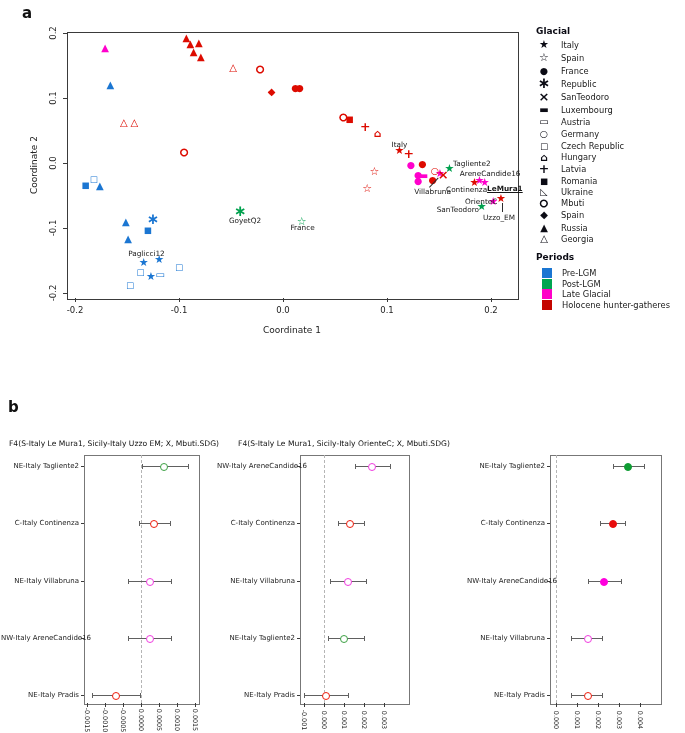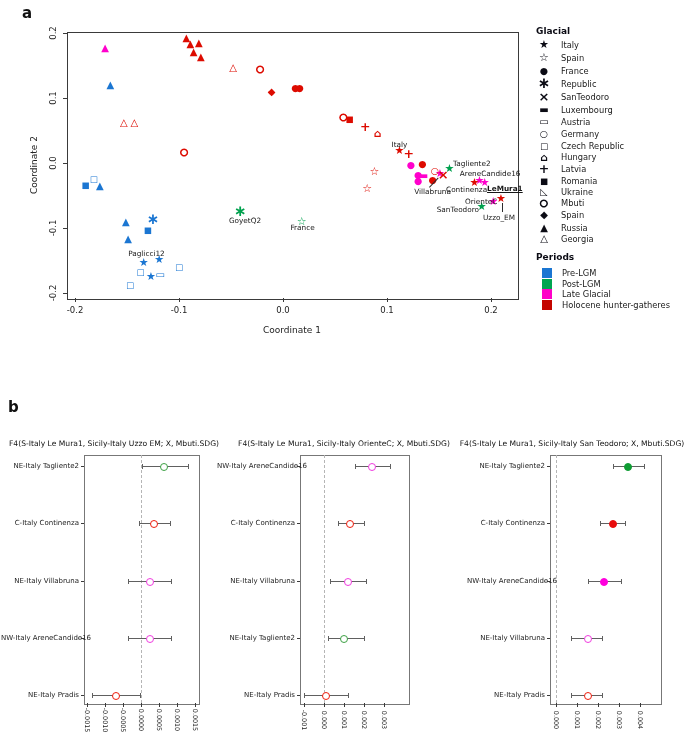--- a/index.html
+++ b/index.html
@@ -261,21 +261,20 @@
     <div class="f-whisker" style="left: 327.806px; top: 240px; width: 36.2687px;"></div>
     <div class="f-cap" style="left: 327.806px; top: 240px;"></div>
     <div class="f-cap" style="left: 364.075px; top: 240px;"></div>
     <div class="f-dot" style="left: 343.925px; top: 240.5px; border-color: rgb(61, 161, 68);"></div>
     <div class="f-row-label" style="left: 217px; width: 78px; text-align: right; top: 297px;">NE-Italy Pradis</div>
     <div class="tick" style="left: 297px; top: 297px; width: 3px; height: 1px;"></div>
     <div class="f-whisker" style="left: 303.627px; top: 297px; width: 44.3284px;"></div>
     <div class="f-cap" style="left: 303.627px; top: 297px;"></div>
     <div class="f-cap" style="left: 347.955px; top: 297px;"></div>
     <div class="f-dot" style="left: 325.791px; top: 297.5px; border-color: rgb(238, 28, 12);"></div>
-    <div class="f-title" style="left: 572px; top: 41px;">F4(S-Italy Le Mura1, Sicily-Italy San Teodoro; X, Mbuti.SDG)</div>
     <div class="f-box" style="left: 550px; top: 57px; width: 110px; height: 248px;"></div>
     <div class="f-zero" style="left: 556.286px; top: 57px; height: 248px;"></div>
     <div class="tick" style="left: 556.286px; top: 305px; width: 1px; height: 4px;"></div>
     <div class="f-xtick-label" style="left: 556.286px; top: 322px;">0.000</div>
     <div class="tick" style="left: 577.238px; top: 305px; width: 1px; height: 4px;"></div>
     <div class="f-xtick-label" style="left: 577.238px; top: 322px;">0.001</div>
     <div class="tick" style="left: 598.19px; top: 305px; width: 1px; height: 4px;"></div>
     <div class="f-xtick-label" style="left: 598.19px; top: 322px;">0.002</div>
     <div class="tick" style="left: 619.143px; top: 305px; width: 1px; height: 4px;"></div>
     <div class="f-xtick-label" style="left: 619.143px; top: 322px;">0.003</div>

